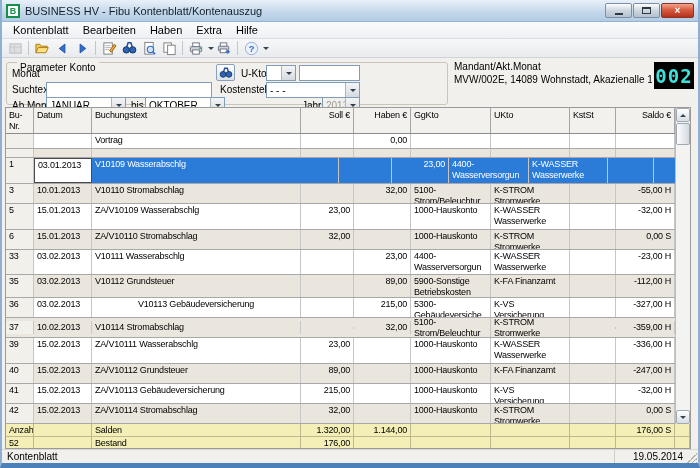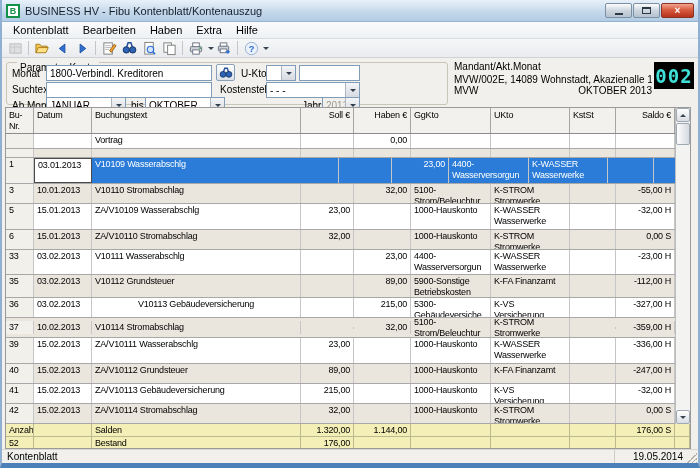--- a/index.html
+++ b/index.html
@@ -255,21 +255,20 @@
         </span>
         <span class="tbcaret"></span>
       </span>
     </div>
 
   <div class="params">
     <div class="group-border">
       <span class="group-label">Parameter Konto</span>
     </div>
     <span class="plabel" style="left:10px; top:10px;">Monat</span>
-    <input class="tinput" style="left: 44px; top: 7px; width: 166px;" value="1800-Verbindl. Kreditoren">
     <div class="findbtn" style="left:214px; top:6px;">
       <svg width="14" height="12" viewBox="0 0 16 14">
         <path d="M5 6 L6.5 1.5 H9.5 L11 6" fill="none" stroke="#24509a" stroke-width="1.6"></path>
         <circle cx="4.6" cy="8.6" r="3.4" fill="#2f63b5" stroke="#16335f"></circle>
         <circle cx="11.4" cy="8.6" r="3.4" fill="#2f63b5" stroke="#16335f"></circle>
       </svg>
     </div>
     <span class="plabel" style="left:239px; top:10px;">U-Kto</span>
     <div class="combo" style="left:264px; top:7px; width:30px;">
       <span class="cval"></span>
@@ -307,24 +306,20 @@
     <div class="combo disabled" style="left:320px; top:39px; width:38px;">
       <span class="cval">2013</span>
       <span class="cbtn">
           <i></i>
         </span>
     </div>
 
     <div class="mandant">
       <div class="m-label">Mandant/Akt.Monat</div>
       <div class="m-line">MVW/002E, 14089 Wohnstadt, Akazienalle 12-14</div>
-      <div class="m-line2">
-        <span class="ml">MVW</span>
-        <span>OKTOBER 2013</span>
-      </div>
     </div>
     <div class="led" id="led" style="background: rgb(0, 0, 0); color: rgb(63, 224, 216);">002</div>
   </div>
 
   <div class="grid" id="grid">
       <div class="grow ghead" style="height: 26px;">
         <div class="gcell" style="width: 28px;">Bu-Nr.</div>
         <div class="gcell" style="width: 58px;">Datum</div>
         <div class="gcell" style="width: 209px;">Buchungstext</div>
         <div class="gcell r" style="width: 53px;">Soll €</div>

